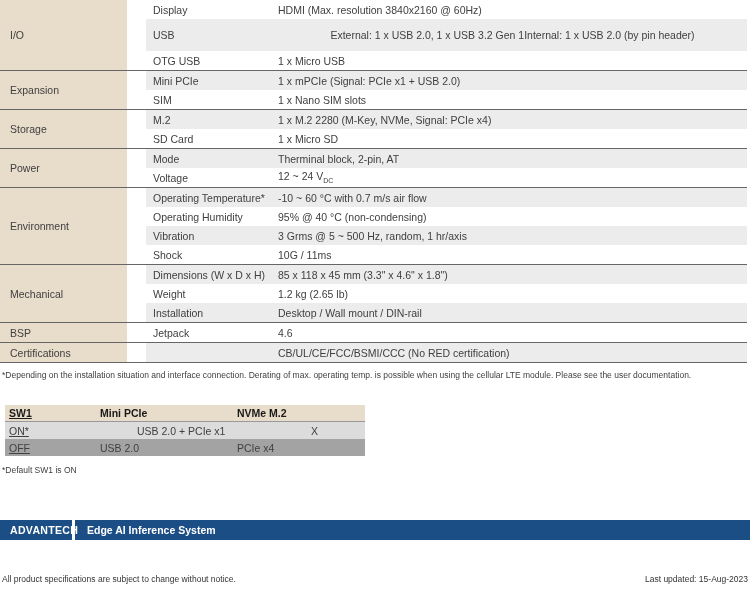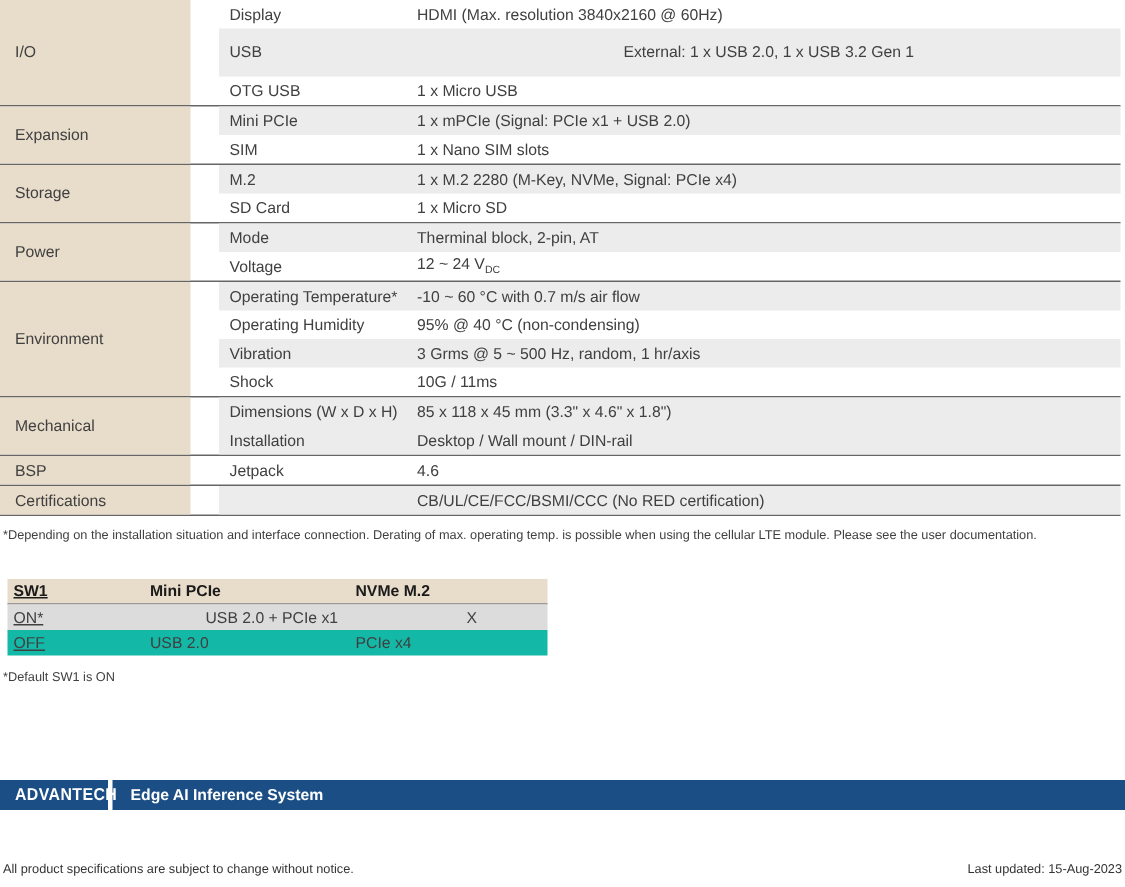--- a/index.html
+++ b/index.html
@@ -26,21 +26,21 @@
   
   .fn1 { margin:7px 0 0 2px; font-size:8.5px; color:#404040; }
   .fn2 { margin:9px 0 0 2px; font-size:8.5px; color:#404040; }
 
   
   .sw { width:360px; margin:25px 0 0 5px; font-size:10.5px; }
   .sw .trow { display:flex; height:17px; align-items:center; }
   .sw .hrow { background:#e8dcca; font-weight:bold; color:#1a1a1a;
               border-bottom:1px solid #999; }
   .sw .r1 { background:#dcdcdc;gap:37px; }
-  .sw .r2 { background:#14b8a6; }
+  .sw .r2 { background:#a3a3a3; }
   .sw .c1 { width:95px; padding-left:4px; flex:none;text-decoration:underline; }
   .sw .c2 { width:137px; flex:none; }
   .sw .c3 { flex:1; }
 
   
   .bar { position:absolute; left:0; top:520px; width:750px; height:20px;
          background:#1b4e85; display:flex; align-items:center; }
   .logo { color:#fff; font-weight:bold; font-size:11.5px; letter-spacing:0.3px;
           margin-left:10px; width:56px; flex:none;
           transform:scaleX(0.92); transform-origin:left center; white-space:nowrap; }
@@ -58,20 +58,21 @@
     <div class="cat">I/O</div>
     <div class="rows">
       <div class="row">
         <div class="sub">Display</div>
         <div class="val">HDMI (Max. resolution 3840x2160 @ 60Hz)</div>
       </div>
       <div class="row tall g">
         <div class="sub">USB</div>
         <div class="val two">
           <span class="ln">External: 1 x USB 2.0, 1 x USB 3.2 Gen 1</span>
+          <span class="ln">Internal: 1 x USB 2.0 (by pin header)</span>
         </div>
       </div>
       <div class="row">
         <div class="sub">OTG USB</div>
         <div class="val">1 x Micro USB</div>
       </div>
     </div>
   </div>
 
   <div class="sec">
@@ -137,20 +138,24 @@
       </div>
     </div>
   </div>
 
   <div class="sec">
     <div class="cat">Mechanical</div>
     <div class="rows">
       <div class="row g">
         <div class="sub">Dimensions (W x D x H)</div>
         <div class="val">85 x 118 x 45 mm (3.3" x 4.6" x 1.8")</div>
+      </div>
+      <div class="row">
+        <div class="sub">Weight</div>
+        <div class="val">1.2 kg (2.65 lb)</div>
       </div>
       <div class="row g">
         <div class="sub">Installation</div>
         <div class="val">Desktop / Wall mount / DIN-rail</div>
       </div>
     </div>
   </div>
 
   <div class="sec">
     <div class="cat">BSP</div>

